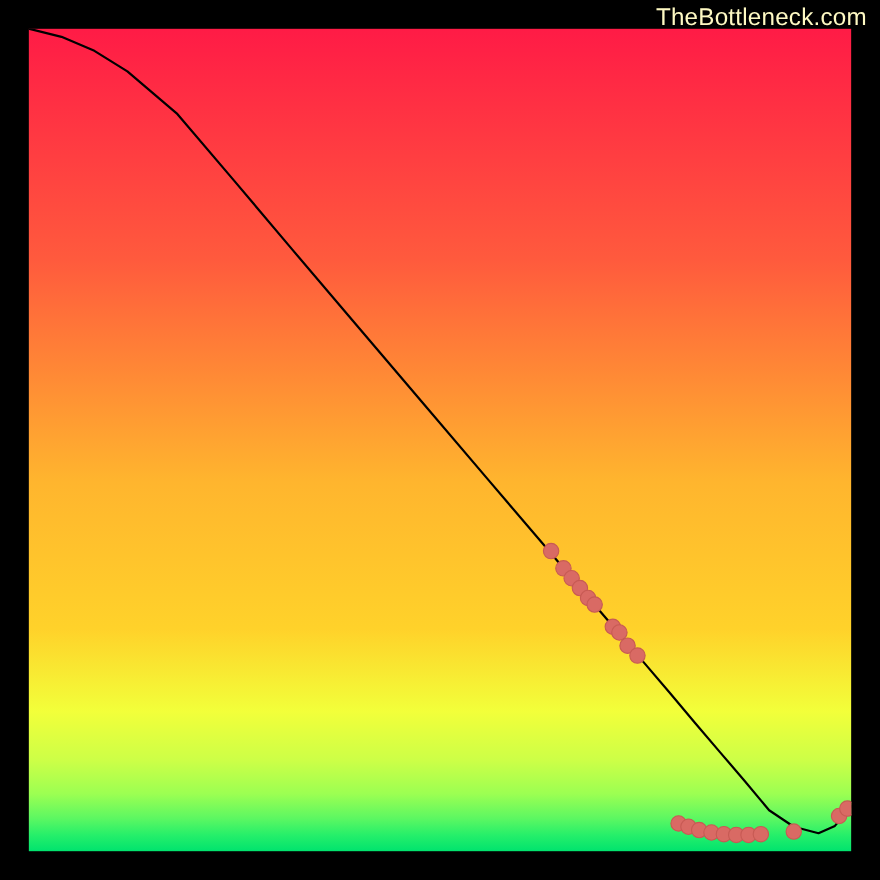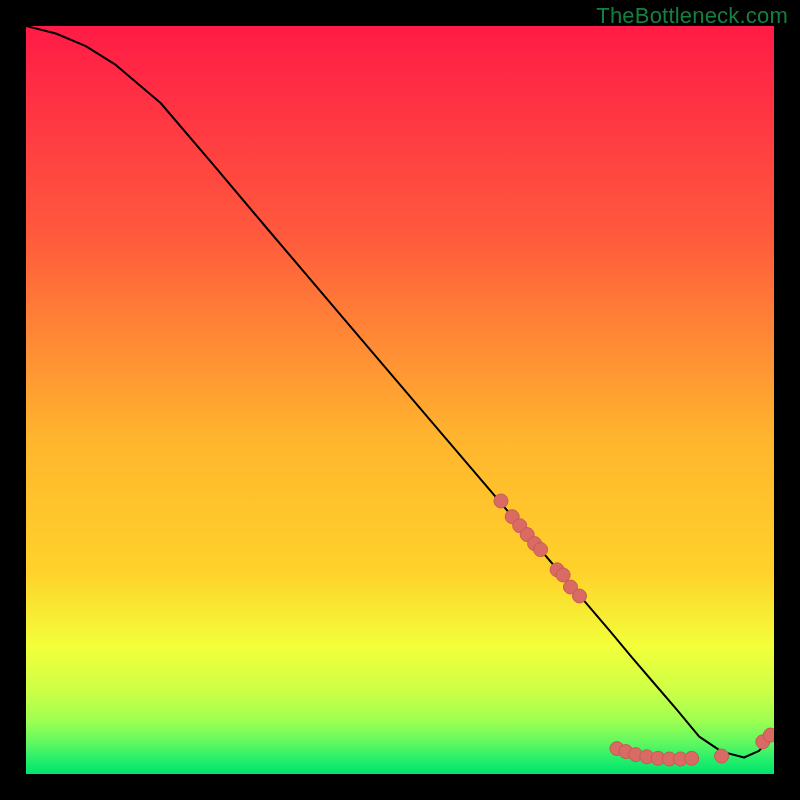--- a/index.html
+++ b/index.html
@@ -14,21 +14,21 @@
   .outer {
     position: relative;
     width: 800px;
     height: 800px;
     background: #000;
   }
   .watermark {
     position: absolute;
     top: 3px;
     right: 12px;
-    color: #15803d;
+    color: #fef9c3;
     font-size: 22px;
     font-weight: 500;
     letter-spacing: 0.2px;
     user-select: none;
   }
   .plot-wrap {
     position: absolute;
     left: 26px;
     top: 26px;
     width: 748px;

